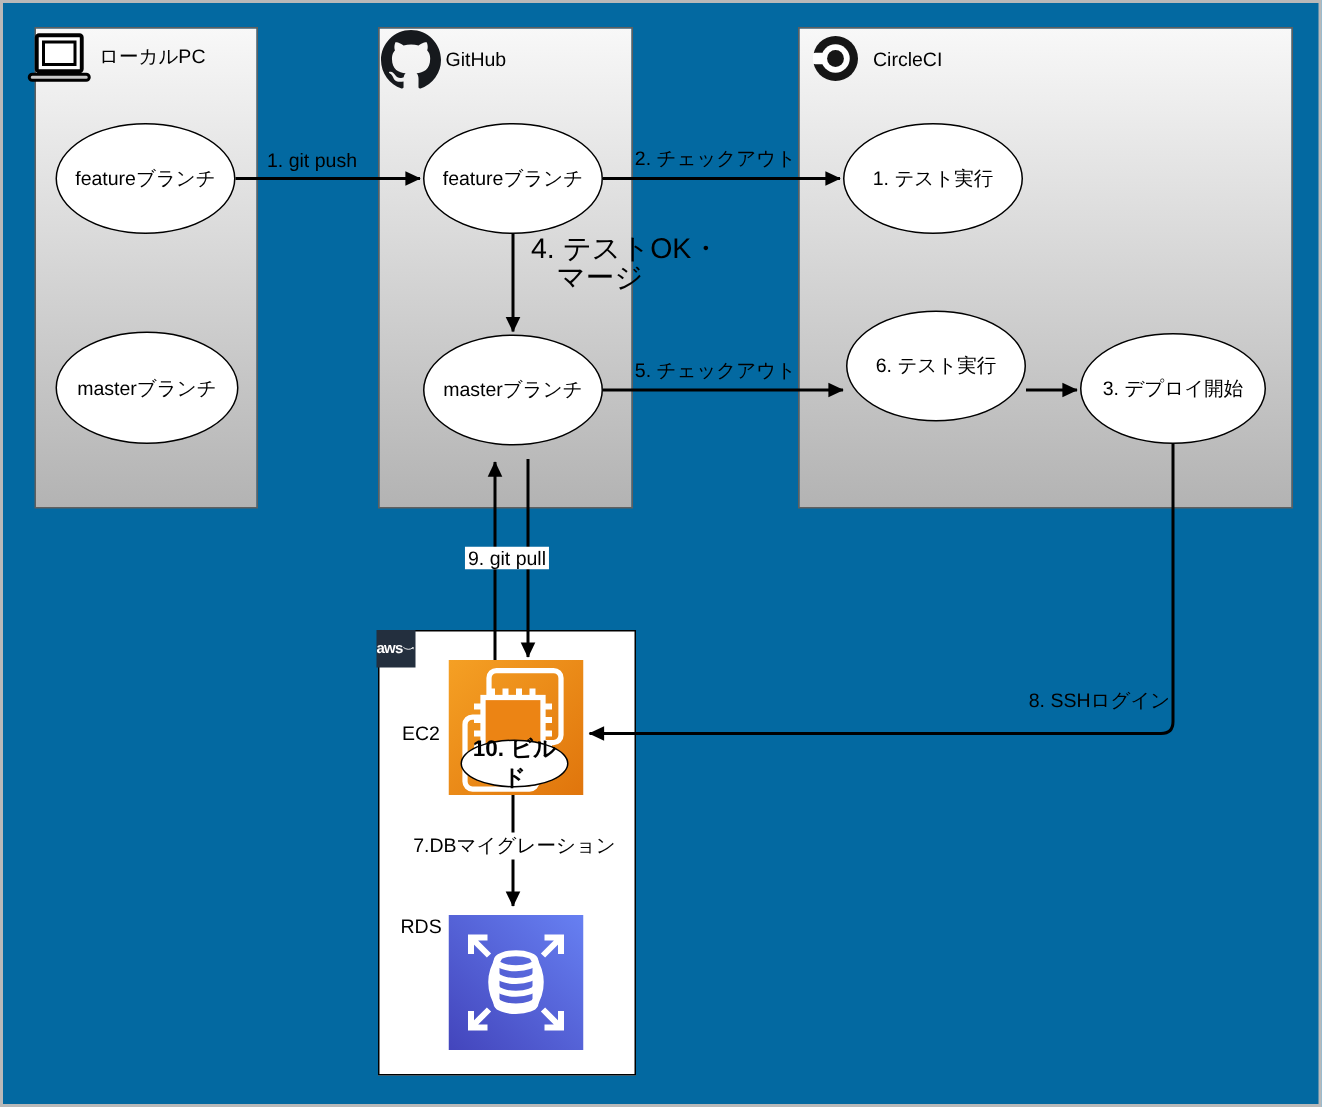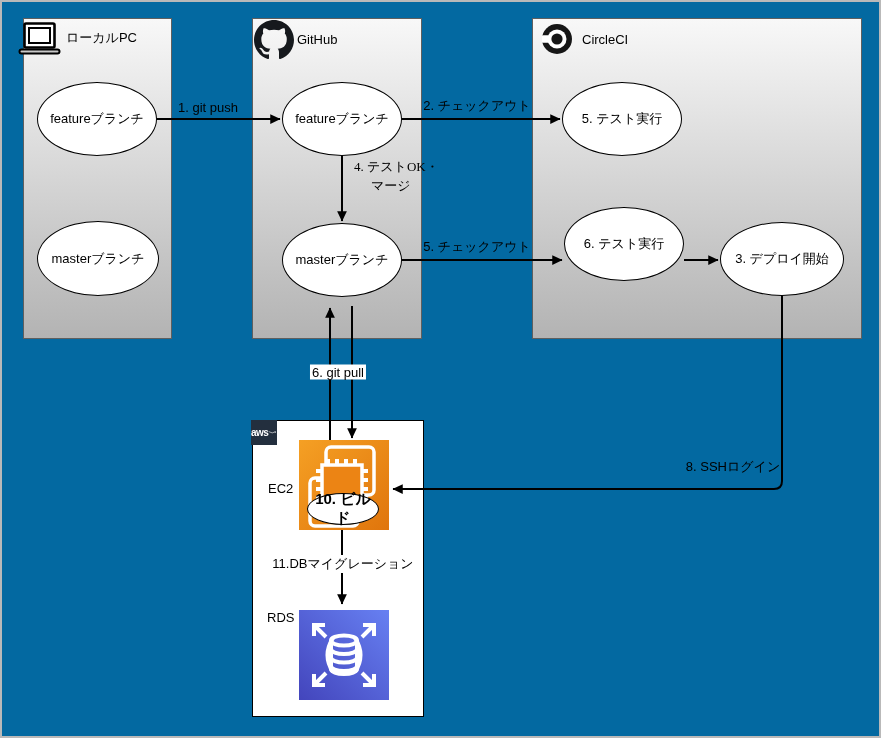--- a/index.html
+++ b/index.html
@@ -24,21 +24,21 @@
     display:flex;align-items:center;justify-content:center;
     font-size:13px;box-sizing:border-box;z-index:3;text-align:center;
   }
   .zlabel{position:absolute;font-size:13px;z-index:3;white-space:nowrap;}
   .elabel{
     position:absolute;font-size:13px;white-space:nowrap;z-index:4;
     transform:translate(-50%,-50%);text-align:center;
   }
   .elabel.bg{background:#fff;padding:0 2px;}
   .mergelabel{
-    position:absolute;font-size:13px;line-height:18.5px;z-index:4;white-space:nowrap;font-family:Liberation Serif, serif;
+    position:absolute;font-size:19px;line-height:18.5px;z-index:4;white-space:nowrap;
   }
   .mergelabel .ind{padding-left:17px;}
   .icon{position:absolute;z-index:3;line-height:0;}
   .svc{position:absolute;z-index:3;line-height:0;}
   .badge{
     position:absolute;width:26px;height:25px;background:#232f3e;z-index:3;
     display:flex;flex-direction:row;align-items:center;justify-content:center;
   }
   .badge .t{color:#fff;font-size:10px;font-weight:bold;line-height:10px;letter-spacing:-0.5px;}
 </style>
@@ -152,29 +152,29 @@
     </svg>
   </span>
 
   <div class="zlabel" style="left:266px;top:479px;">EC2</div>
   <div class="zlabel" style="left:265px;top:608px;">RDS</div>
 
   <div class="node" style="left:35px;top:80px;width:120px;height:74px;">featureブランチ</div>
   <div class="node" style="left:35px;top:219px;width:122px;height:75px;">masterブランチ</div>
   <div class="node" style="left:280px;top:80px;width:120px;height:74px;">featureブランチ</div>
   <div class="node" style="left:280px;top:221px;width:120px;height:74px;">masterブランチ</div>
-  <div class="node" style="left:560px;top:80px;width:120px;height:74px;">5. テスト実行</div>
+  <div class="node" style="left:560px;top:80px;width:120px;height:74px;">1. テスト実行</div>
   <div class="node" style="left:562px;top:205px;width:120px;height:74px;">6. テスト実行</div>
   <div class="node" style="left:718px;top:220px;width:124px;height:74px;">3. デプロイ開始</div>
   <div class="node" style="left:305px;top:491px;width:72px;height:32px;z-index:4;font-size:15px;font-weight:bold;">10. ビルド</div>
 
   <div class="elabel" style="left:206px;top:105px;">1. git push</div>
   <div class="elabel" style="left:475px;top:104px;">2. チェックアウト</div>
   <div class="mergelabel" style="left:352px;top:156px;">
     <div>4. テストOK・</div>
     <div class="ind">マージ</div>
   </div>
   <div class="elabel" style="left:475px;top:245px;">5. チェックアウト</div>
   <div class="elabel" style="left:731px;top:465px;">8. SSHログイン</div>
-  <div class="elabel bg" style="left:336px;top:370px;">6. git pull</div>
-  <div class="elabel bg" style="left:341px;top:562px;">11.DBマイグレーション</div>
+  <div class="elabel bg" style="left:336px;top:370px;">9. git pull</div>
+  <div class="elabel bg" style="left:341px;top:562px;">7.DBマイグレーション</div>
 
 </div>
 
 </body></html>

